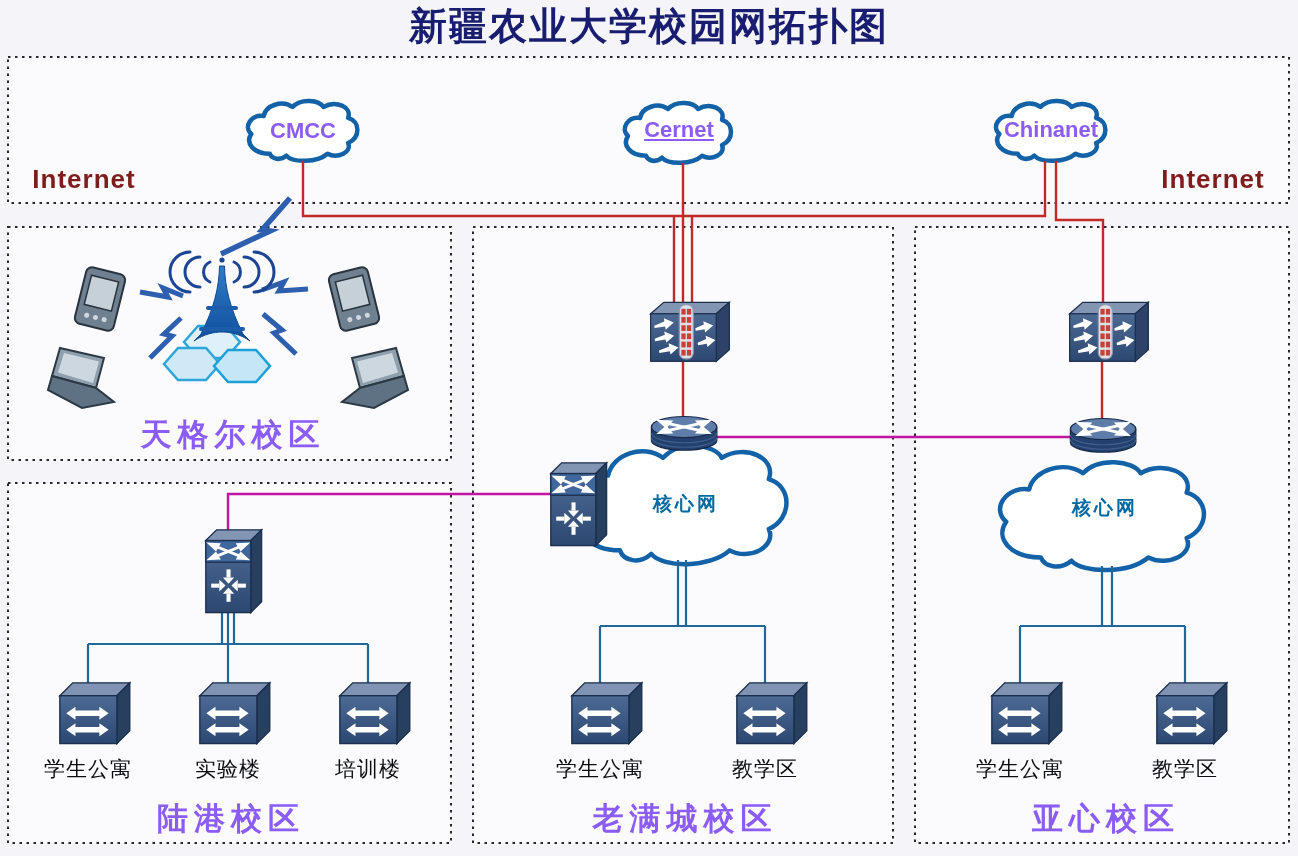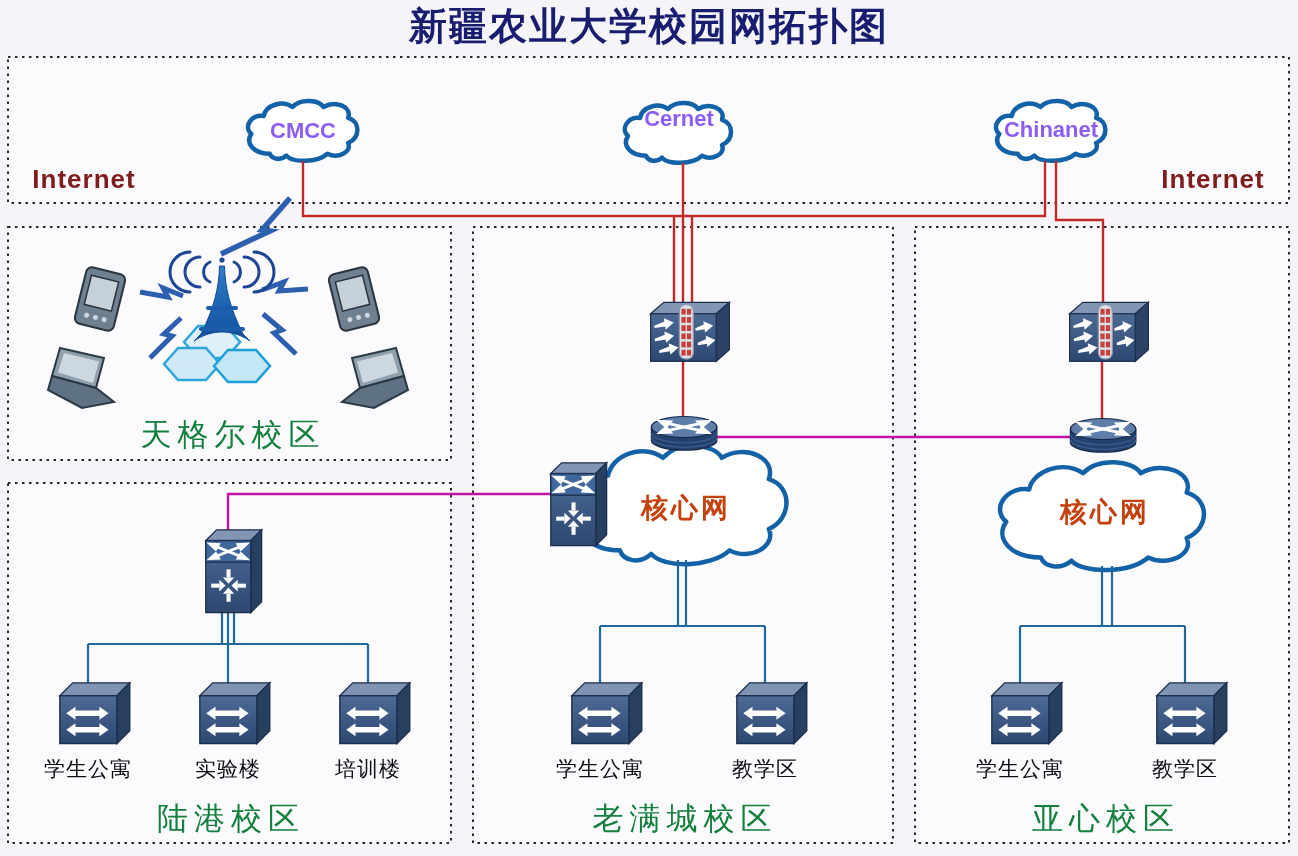--- a/index.html
+++ b/index.html
@@ -6,23 +6,23 @@
   #canvas{
     position:relative;width:1298px;height:856px;margin:0 auto;
     background:#f5f5f9;overflow:hidden;
     font-family:"Liberation Sans","DejaVu Sans",sans-serif;
   }
   #diagram{position:absolute;left:0;top:0;}
   .lbl{position:absolute;transform:translateX(-50%);white-space:nowrap;line-height:1.1;}
   .title{font-size:38px;font-weight:800;color:#191d6f;letter-spacing:2px;}
   .inet{font-size:26px;font-weight:800;color:#7f1d1d;letter-spacing:1px;}
   .cl{font-size:22px;font-weight:600;color:#8b5cf6;}
-  .core{font-size:27px;font-weight:bold;color:#c2410c;letter-spacing:3px;}
+  .core{font-size:19px;font-weight:bold;color:#0369a1;letter-spacing:3px;}
   .dev{font-size:21px;font-weight:500;color:#0c0d12;letter-spacing:1px;}
-  .sec{font-size:31px;font-weight:normal;color:#15803d;letter-spacing:6px;}
+  .sec{font-size:31px;font-weight:bold;color:#8b5cf6;letter-spacing:6px;}
 </style>
 </head>
 <body>
 
 <div id="canvas">
 
 <svg id="diagram" width="1298" height="856" viewBox="0 0 1298 856">
   <defs>
     <linearGradient id="gFront" x1="0" y1="0" x2="0" y2="1">
       <stop offset="0" stop-color="#4d6a95"></stop>
@@ -221,21 +221,21 @@
     </g>
   </g>
 </svg>
 
 <div class="lbl title" style="left:649px;top:6px;">新疆农业大学校园网拓扑图</div>
 
 <div class="lbl inet" style="left:84px;top:165px;">Internet</div>
 <div class="lbl inet" style="left:1213px;top:165px;">Internet</div>
 
 <div class="lbl cl" style="left:303px;top:119px;">CMCC</div>
-<div class="lbl cl" style="left:679px;top:107px;">Cernet</div>
+<div class="lbl cl" style="left:679px;top:118px;text-decoration:underline;">Cernet</div>
 <div class="lbl cl" style="left:1051px;top:118px;">Chinanet</div>
 
 <div class="lbl core" style="left:686px;top:494px;">核心网</div>
 <div class="lbl core" style="left:1105px;top:498px;">核心网</div>
 
 <div class="lbl dev" style="left:88px;top:757px;">学生公寓</div>
 <div class="lbl dev" style="left:228px;top:757px;">实验楼</div>
 <div class="lbl dev" style="left:368px;top:757px;">培训楼</div>
 <div class="lbl dev" style="left:600px;top:757px;">学生公寓</div>
 <div class="lbl dev" style="left:765px;top:757px;">教学区</div>

